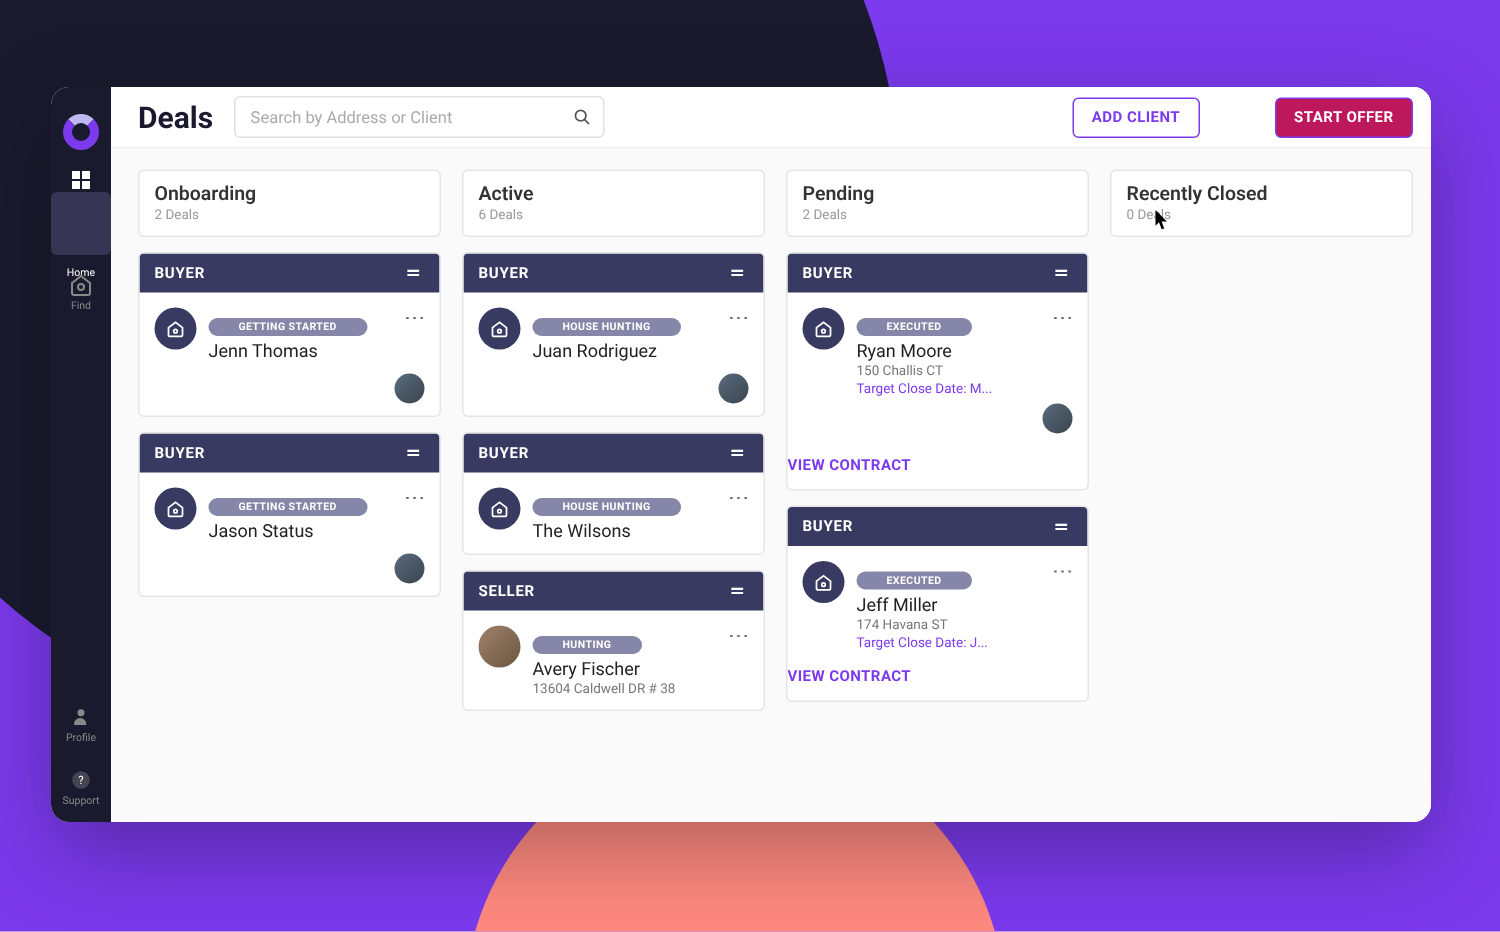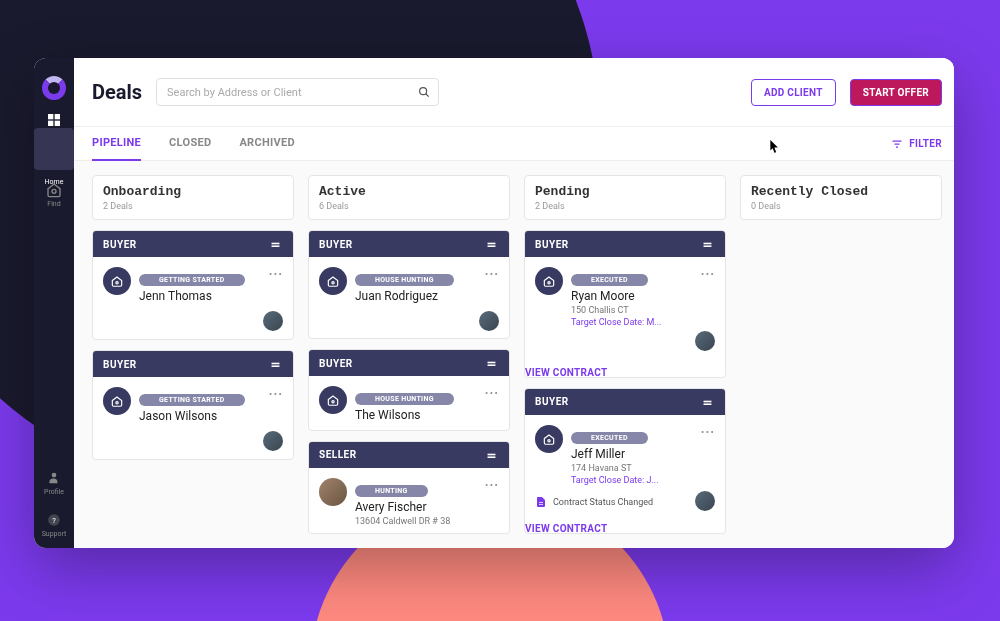--- a/index.html
+++ b/index.html
@@ -94,21 +94,21 @@
       height: 38px;
     }
     .main {
       flex: 1;
       display: flex;
       flex-direction: column;
       background: #fafafa;
     }
     .header {
       background: #fff;
-      padding: 20px 18px;
+      padding: 6px 18px;
       display: flex;
       align-items: center;
       gap: 14px;
       border-bottom: 1px solid #eee;
     }
     .page-title {
       font-size: 20px;
       font-weight: 700;
       color: #1a1a2e;
     }
@@ -208,21 +208,20 @@
       background: #fff;
       border: 1px solid #e5e5e5;
       border-radius: 4px;
       padding: 8px 10px;
       margin-bottom: 10px;
     }
     .column-title {
       font-size: 13px;
       font-weight: 600;
       color: #333;
-      font-family: Liberation Mono, monospace;
     }
     .column-count {
       font-size: 9px;
       color: #999;
       margin-top: 2px;
     }
     .cards {
       display: flex;
       flex-direction: column;
       gap: 10px;
@@ -348,21 +347,21 @@
     .cursor-pointer {
       position: absolute;
       left: 770px;
       top: 140px;
       width: 10px;
       height: 14px;
       color: #000;
       z-index: 100;
     }
     a, button { text-decoration: none; font-family: inherit; }
-    button { border: none; }
+    button { border: none; margin-left: 36px; }
   </style>
 </head>
 <body>
 
 <div class="bg-dark-blob"></div>
 <div class="bg-pink-blob"></div>
 
 <div class="app">
   <div class="sidebar">
     <div class="logo"></div>
@@ -417,33 +416,20 @@
         <svg class="search-icon" viewBox="0 0 24 24" fill="none" stroke="currentColor" stroke-width="2">
             <circle cx="10.5" cy="10.5" r="6"></circle>
             <line x1="20" y1="20" x2="15" y2="15"></line>
           </svg>
       </div>
       <div class="header-spacer"></div>
       <button class="btn btn-outline">ADD CLIENT</button>
       <button class="btn btn-primary">START OFFER</button>
     </div>
 
-    <div class="tabs-row">
-      <div class="tab active">PIPELINE</div>
-      <div class="tab">CLOSED</div>
-      <div class="tab">ARCHIVED</div>
-      <div class="filter-btn">
-        <svg width="12" height="12" viewBox="0 0 24 24" fill="none" stroke="currentColor" stroke-width="2.5">
-            <line x1="3" y1="6" x2="21" y2="6"></line>
-            <line x1="7" y1="12" x2="17" y2="12"></line>
-            <line x1="10" y1="18" x2="14" y2="18"></line>
-          </svg>
-        <span>FILTER</span>
-      </div>
-    </div>
 
     <div class="board">
 
       <div class="column">
         <div class="column-header">
           <div class="column-title">Onboarding</div>
           <div class="column-count">2 Deals</div>
         </div>
         <div class="cards">
           <div class="card">
@@ -477,21 +463,21 @@
             <div class="card-body">
               <div class="card-row">
                 <div class="card-avatar">
                   <svg viewBox="0 0 24 24" fill="none" stroke="currentColor" stroke-width="2">
                       <path d="M4 11l8-6 8 6v8a2 2 0 01-2 2H6a2 2 0 01-2-2z"></path>
                       <circle cx="12" cy="15" r="2"></circle>
                     </svg>
                 </div>
                 <div class="card-info">
                   <span class="badge">GETTING STARTED</span>
-                  <div class="card-name">Jason Wilsons</div>
+                  <div class="card-name">Jason Status</div>
                 </div>
                 <div class="card-more">⋮</div>
               </div>
               <div style="height:28px"></div>
               <div class="card-agent"></div>
             </div>
           </div>
         </div>
       </div>
 
@@ -612,29 +598,20 @@
                 </div>
                 <div class="card-info">
                   <span class="badge">EXECUTED</span>
                   <div class="card-name">Jeff Miller</div>
                   <div class="card-address">174 Havana ST</div>
                   <div class="card-target">Target Close Date: J...</div>
                 </div>
                 <div class="card-more">⋮</div>
               </div>
             </div>
-            <div class="card-contract">
-              <svg class="contract-icon" viewBox="0 0 24 24" fill="currentColor">
-                  <path d="M14 2H6a2 2 0 00-2 2v16a2 2 0 002 2h12a2 2 0 002-2V8l-6-6z"></path>
-                  <line stroke="#fff" stroke-width="1.5" x1="8" y1="13" x2="16" y2="13"></line>
-                  <line stroke="#fff" stroke-width="1.5" x1="8" y1="17" x2="16" y2="17"></line>
-                </svg>
-              <span>Contract Status Changed</span>
-              <div class="card-agent" style="position:absolute; right:10px; bottom:4px"></div>
-            </div>
             <div class="card-link">VIEW CONTRACT</div>
           </div>
         </div>
       </div>
 
       <div class="column">
         <div class="column-header">
           <div class="column-title">Recently Closed</div>
           <div class="column-count">0 Deals</div>
         </div>

